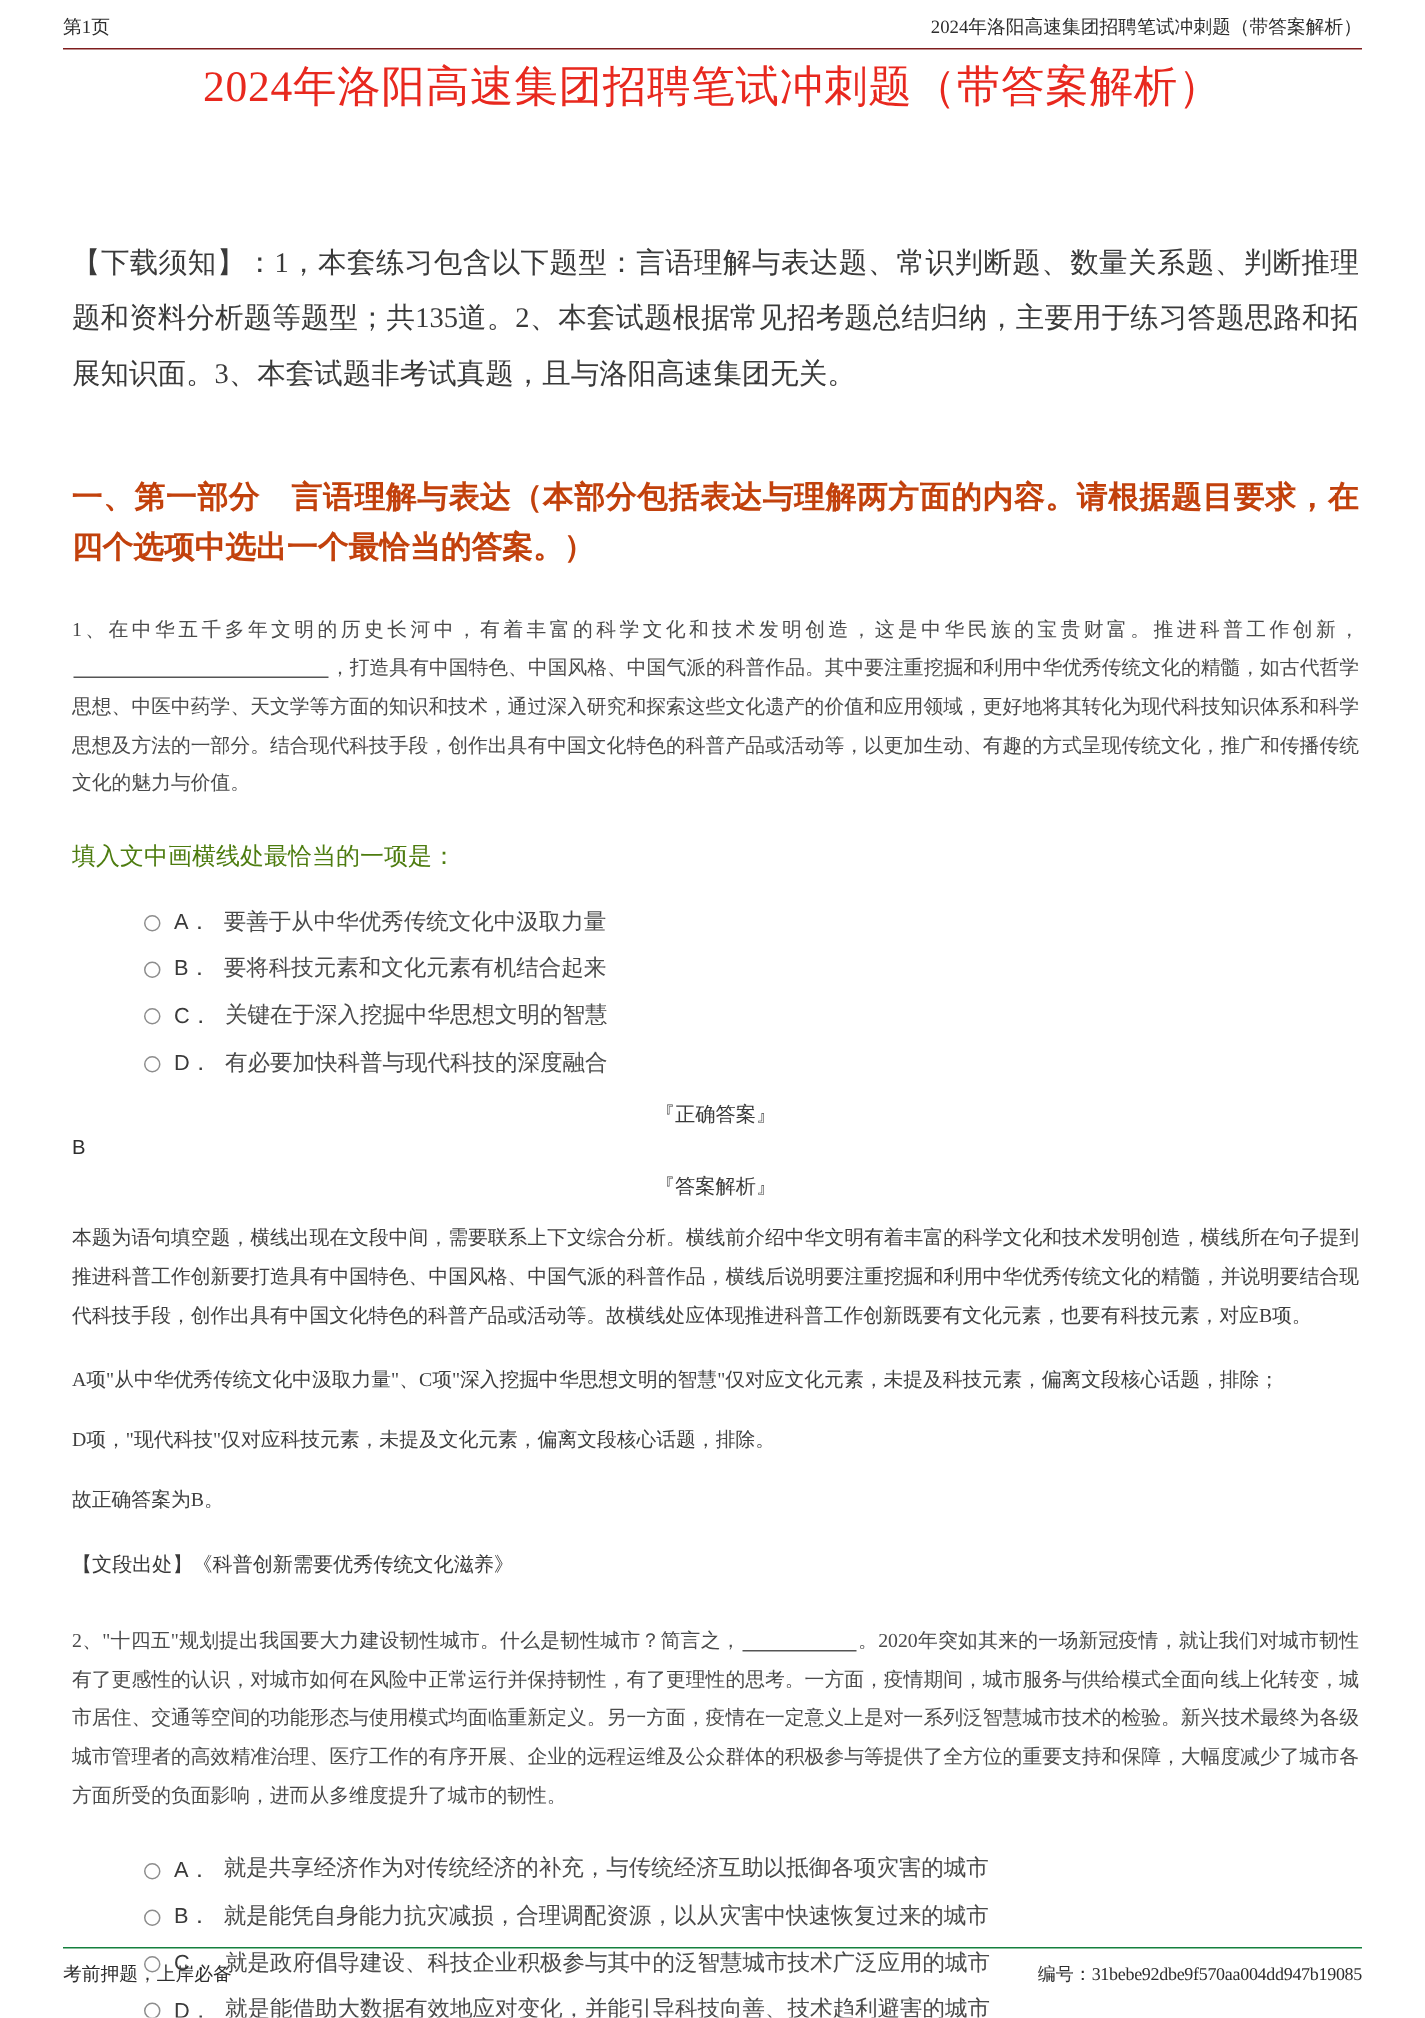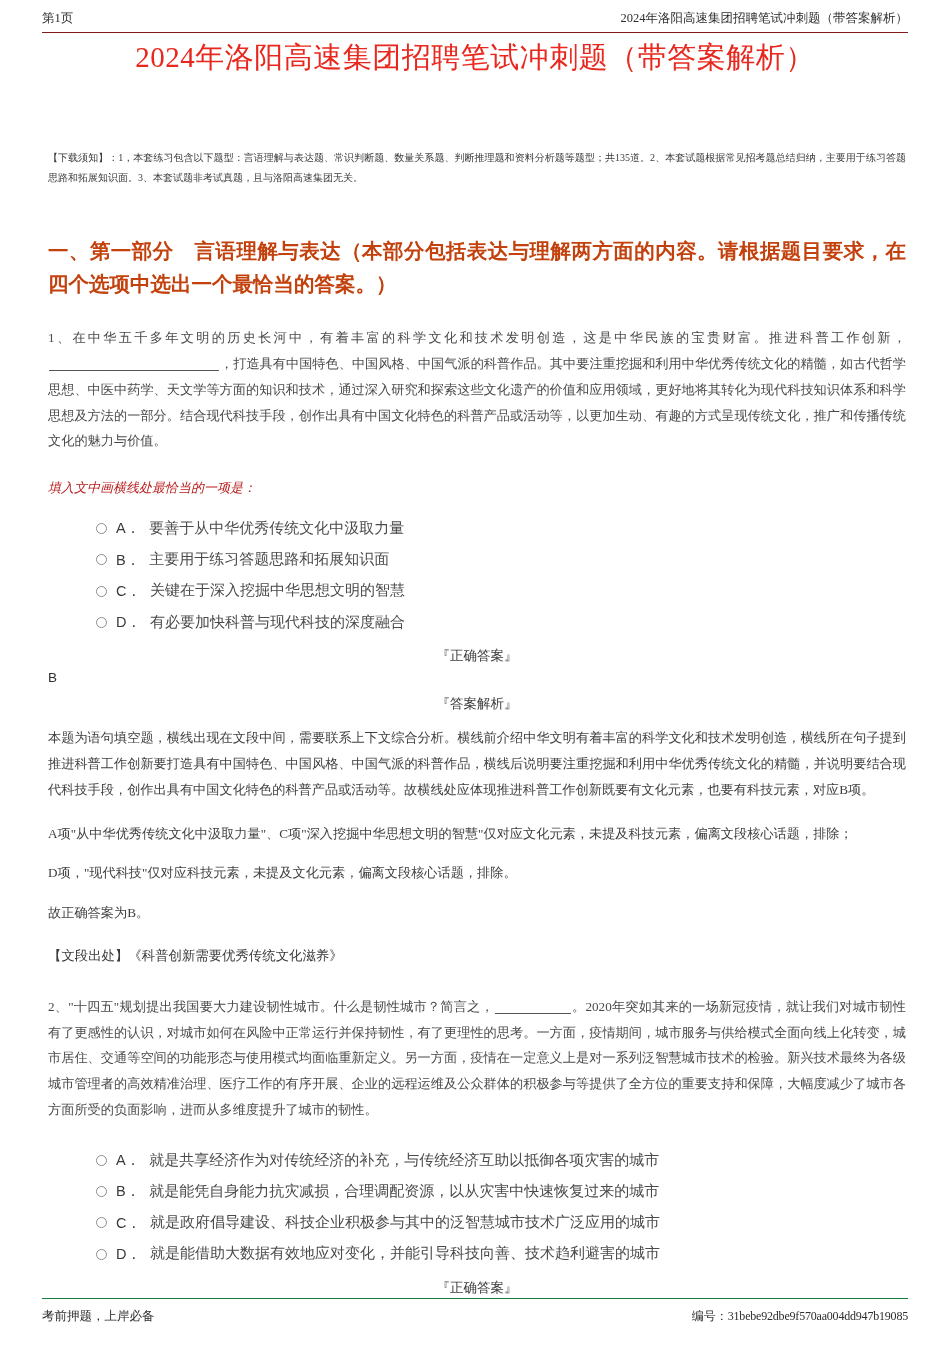--- a/index.html
+++ b/index.html
@@ -50,21 +50,21 @@
 
   
   .content {
     position: absolute;
     top: 138px;
     left: 48px;
     width: 858px;
   }
 
   .notice {
-    font-size: 10px;
+    font-size: 19px;
     line-height: 1.95;
     color: #3a3a3a;
     text-align: justify;
     margin-bottom: 48px;
   }
 
   .section-heading {
     font-size: 20.5px;
     line-height: 1.62;
     color: #c2410c;
@@ -85,25 +85,24 @@
     width: 170px;
     border-bottom: 1.4px solid #555;
     vertical-align: -3px;
     margin: 0 1px;
   }
   .q-body .blank.short {
     width: 76px;
   }
 
   .q-prompt {
-    font-size: 13px;
+    font-size: 16px;
     line-height: 1.9;
-    color: #b91c1c;
+    color: #4d7c0f;
     margin-bottom: 12px;
-    font-style: italic;
   }
 
   .options {
     margin: 0 0 8px 0;
     padding: 0;
     list-style: none;
   }
   .option-row {
     display: flex;
     align-items: center;
@@ -209,21 +208,21 @@
 
     <ul class="options">
       <li class="option-row">
         <span class="radio"></span>
         <span class="opt-letter">A．</span>
         <span class="opt-text">要善于从中华优秀传统文化中汲取力量</span>
       </li>
       <li class="option-row">
         <span class="radio"></span>
         <span class="opt-letter">B．</span>
-        <span class="opt-text">主要用于练习答题思路和拓展知识面</span>
+        <span class="opt-text">要将科技元素和文化元素有机结合起来</span>
       </li>
       <li class="option-row">
         <span class="radio"></span>
         <span class="opt-letter">C．</span>
         <span class="opt-text">关键在于深入挖掘中华思想文明的智慧</span>
       </li>
       <li class="option-row">
         <span class="radio"></span>
         <span class="opt-letter">D．</span>
         <span class="opt-text">有必要加快科普与现代科技的深度融合</span>

